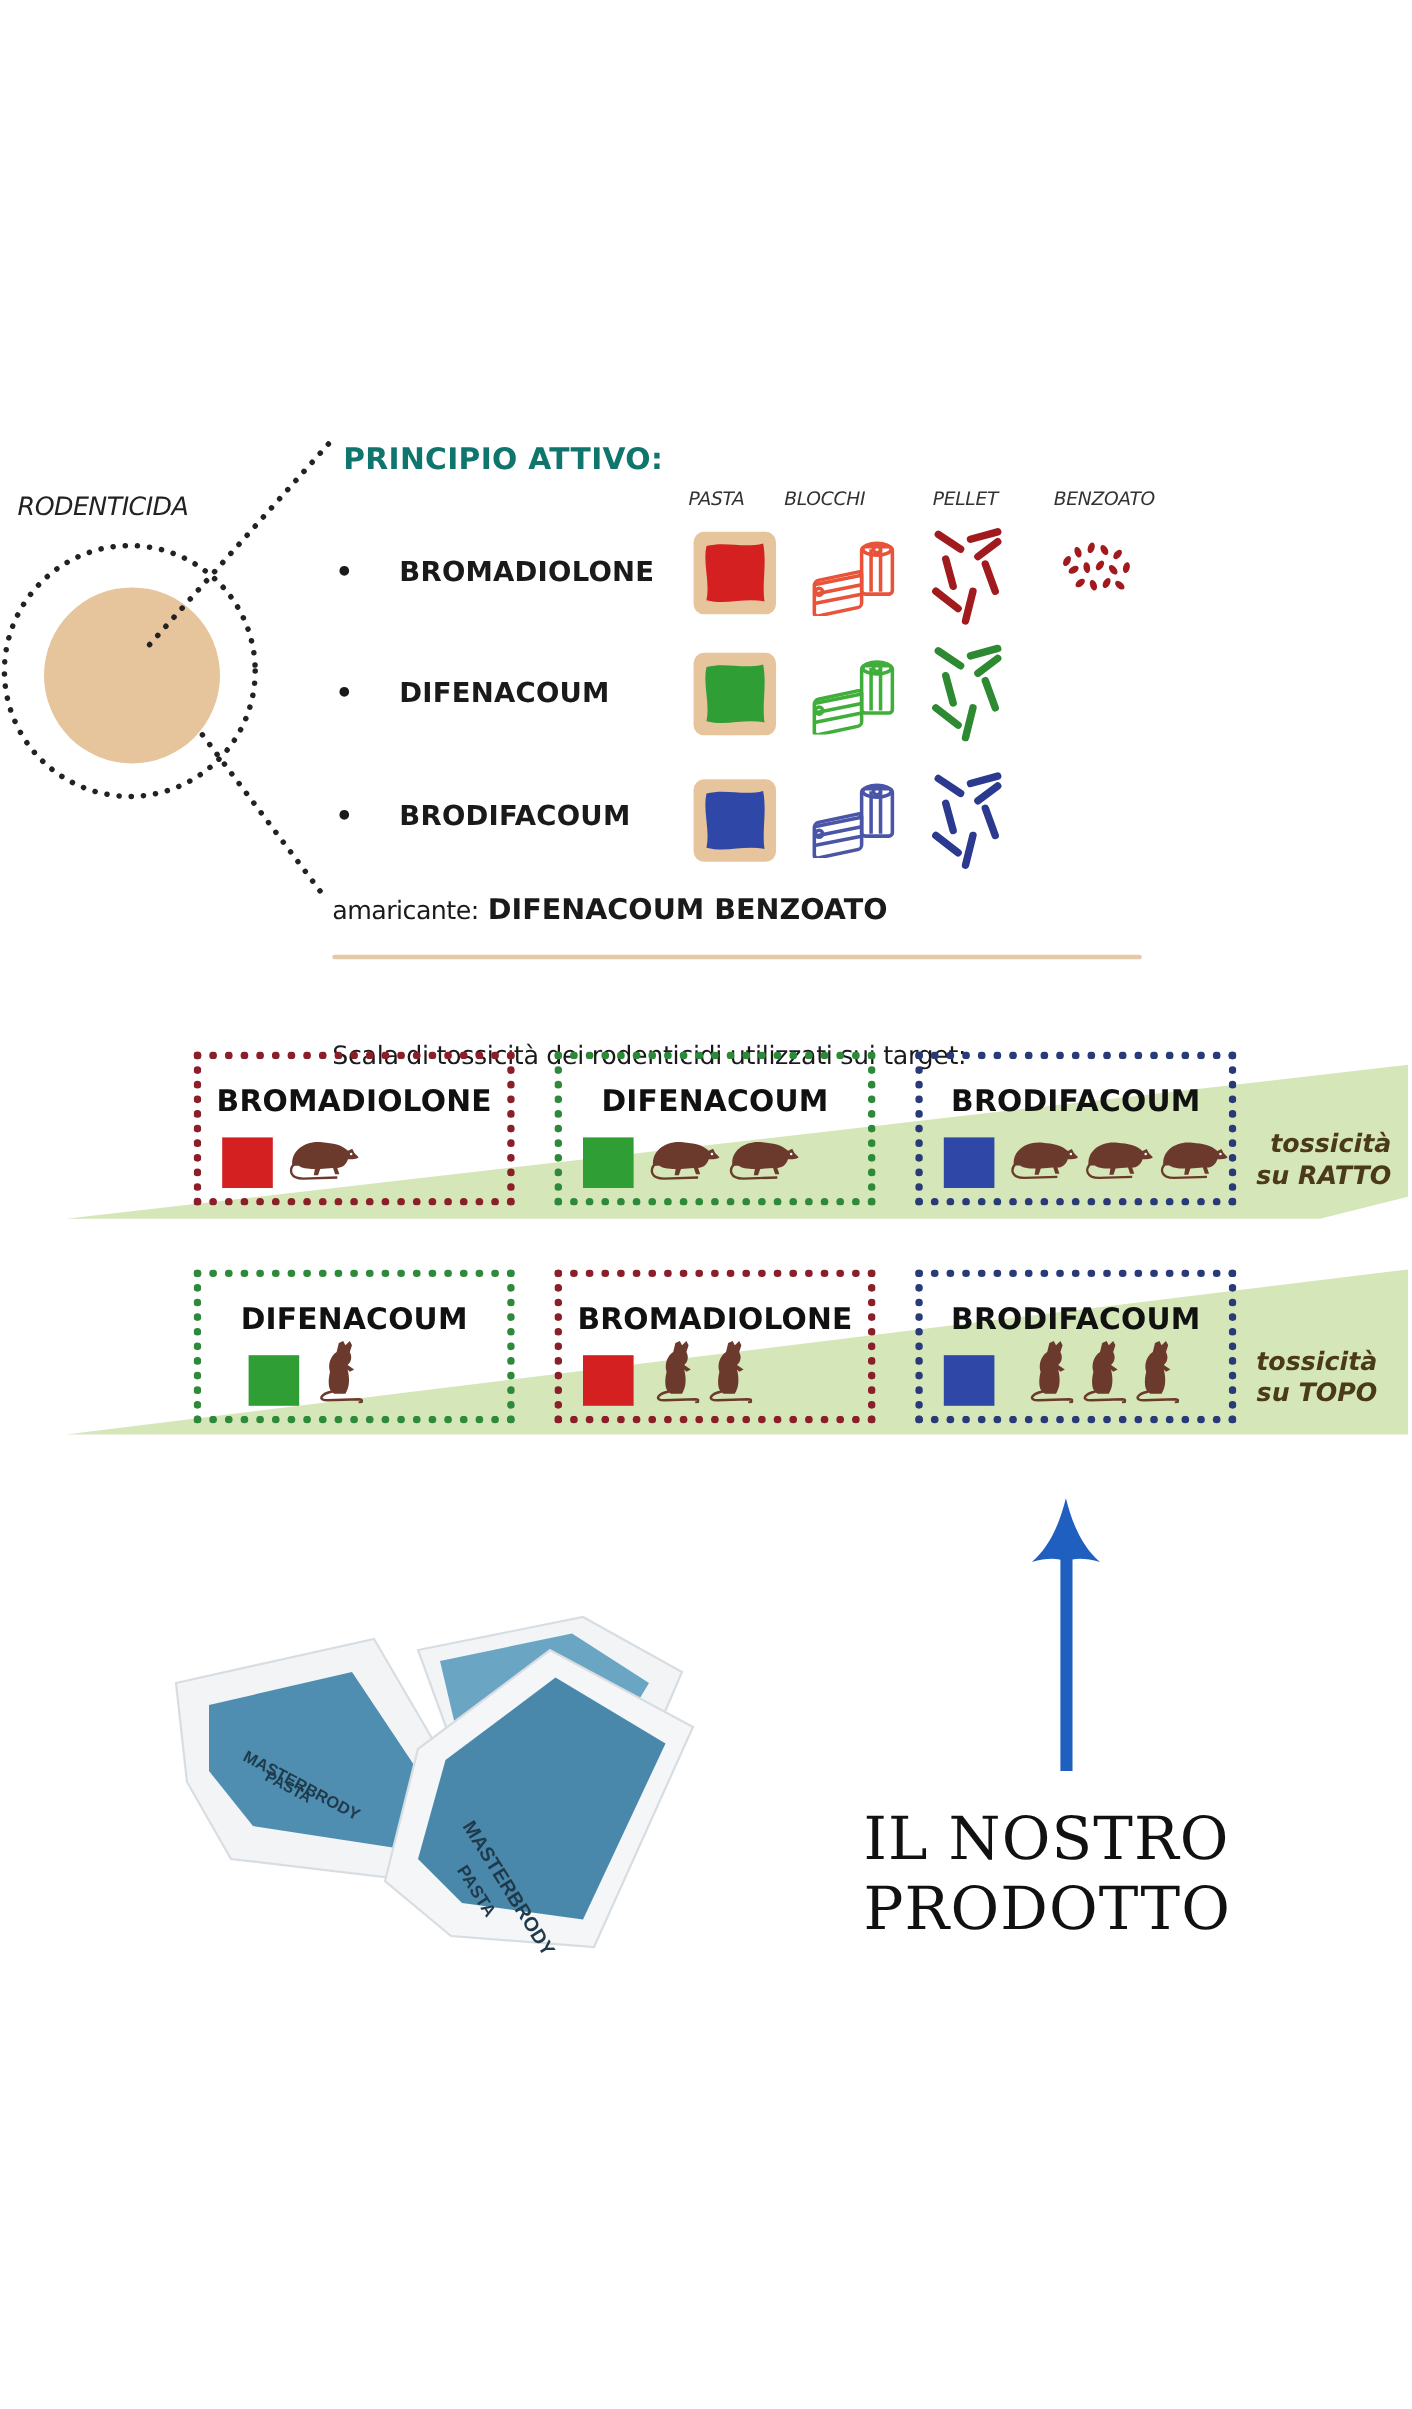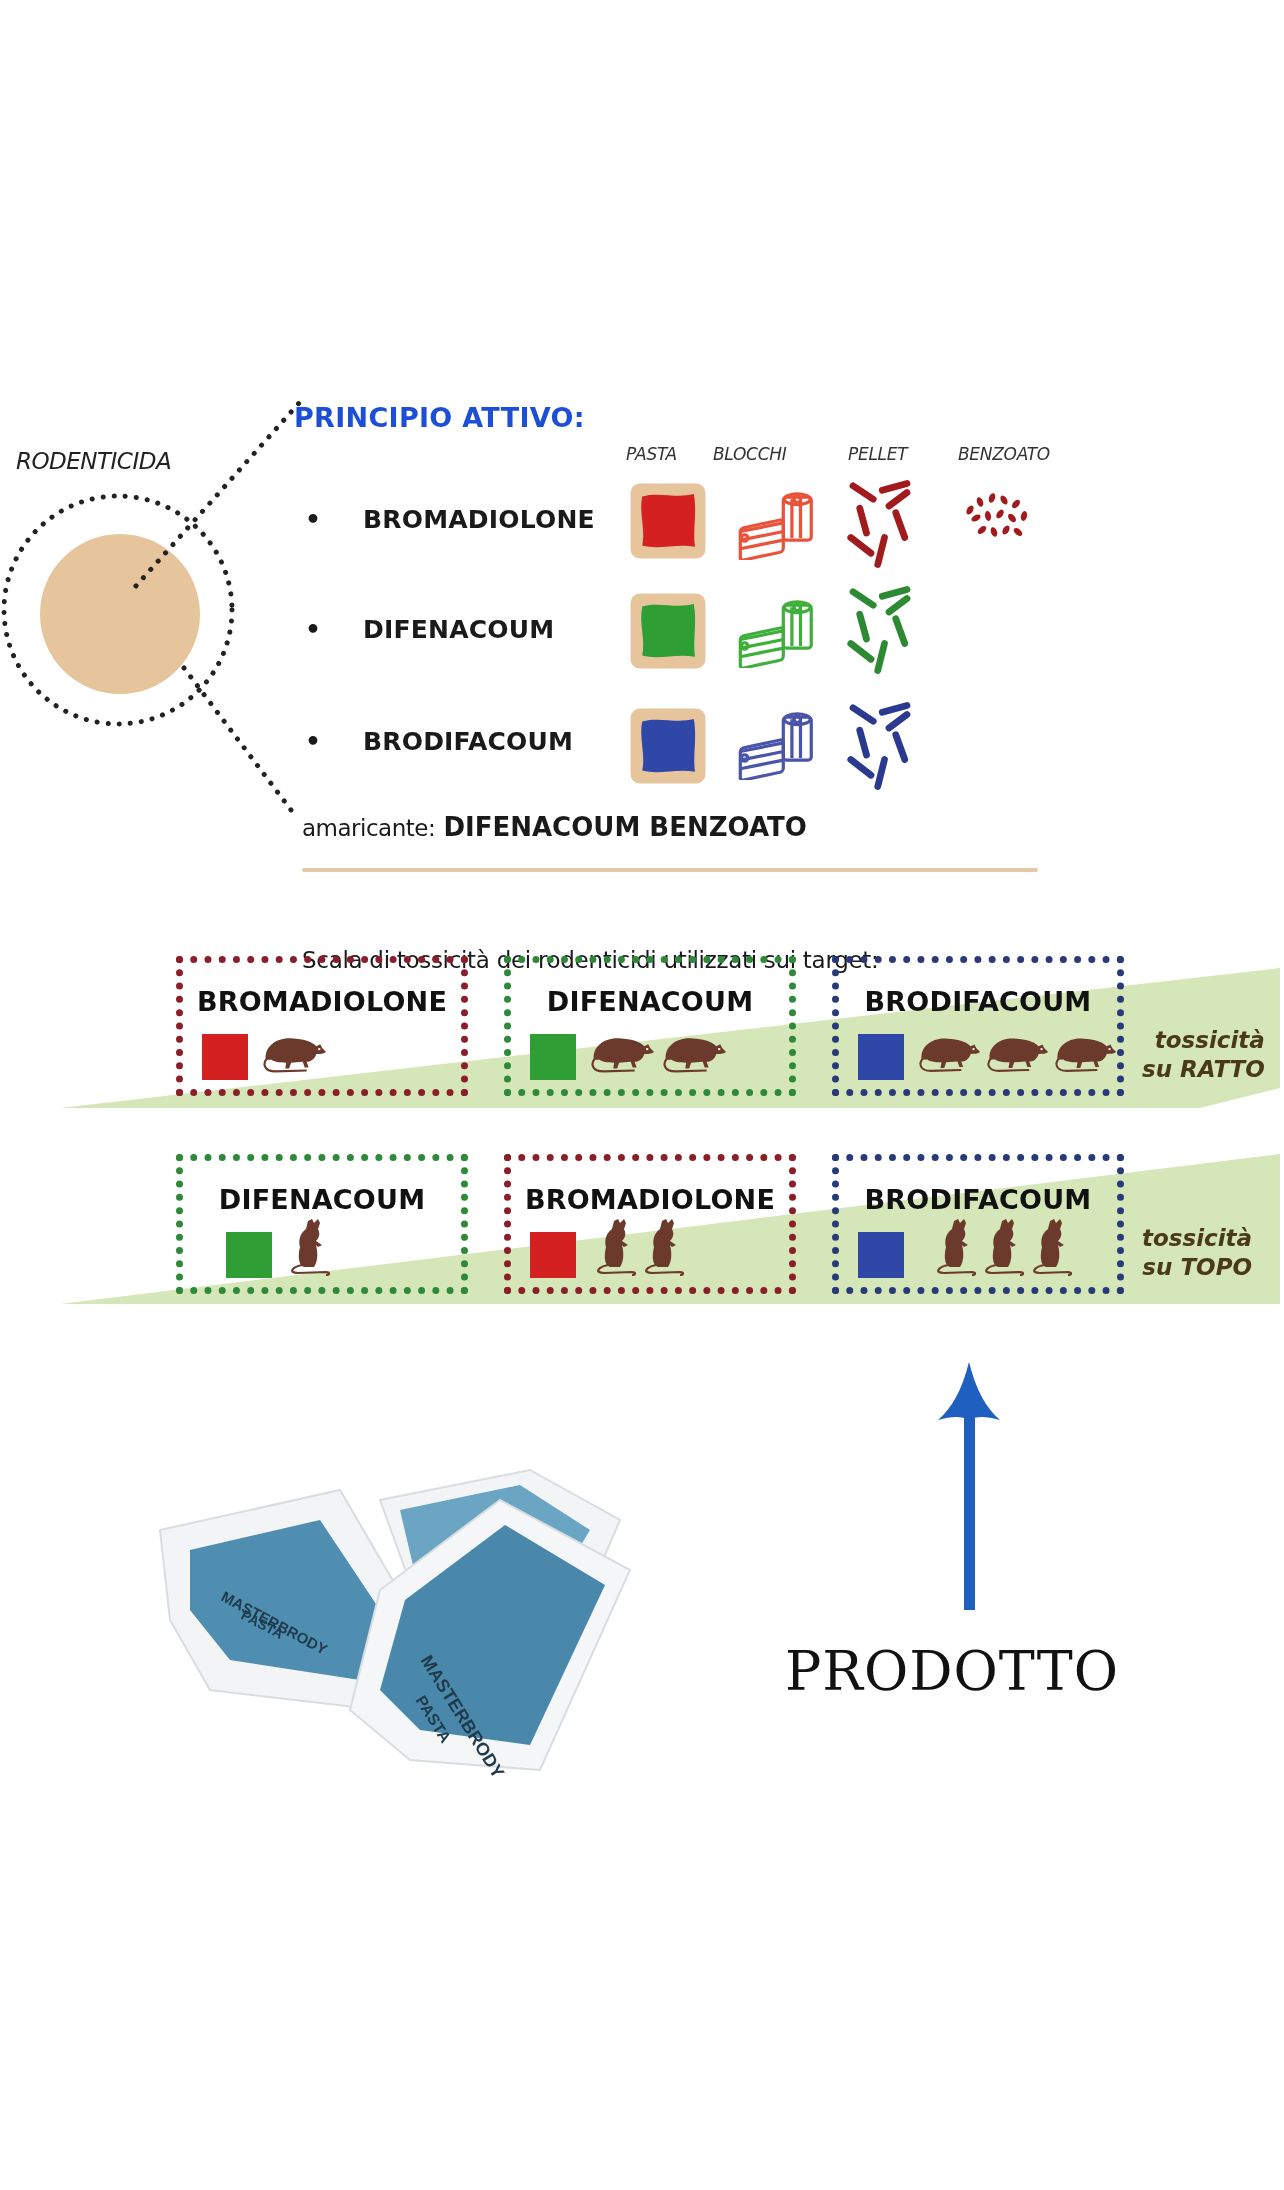--- a/index.html
+++ b/index.html
@@ -1,20 +1,20 @@
 <!DOCTYPE html>
 <html><head>
 <meta charset="utf-8">
 <style>
   html, body { margin:0; padding:0; background:#ffffff; }
   body { width:1284px; height:2190px; position:relative; overflow:hidden;
          font-family:"DejaVu Sans", "Liberation Sans", sans-serif; color:#1a1a1a; }
   .abs { position:absolute; }
   .label-rod { left:16px; top:448px; font-size:23px; font-style:italic; letter-spacing:-0.5px; color:#222; }
-  .title-pa { left:294px; top:402px; font-size:27px; font-weight:bold; letter-spacing:0.3px; color:#1d4ed8; }
+  .title-pa { left:312px; top:402px; font-size:27px; font-weight:bold; letter-spacing:0.3px; color:#0f766e; }
   .col-h { font-size:17px; font-style:italic; color:#333; top:444px; letter-spacing:-0.3px; }
   .bullet-row { left:305px; font-size:25px; color:#1a1a1a; }
   .bullet-row .dot { display:inline-block; width:58px; font-weight:bold; }
   .bullet-row .name { font-weight:bold; letter-spacing:0.2px; }
   .amar { left:302px; top:812px; font-size:26px; }
   .amar .pre { font-size:23px; letter-spacing:-0.5px; }
   .amar .val { font-weight:bold; }
   .divider { left:302px; top:868px; width:736px; height:4px; background:#e3c9a8; border-radius:2px; }
   .scala { left:302px; top:903px; font-size:23px; letter-spacing:-0.3px;margin-top:44px; }
   .tbox { position:absolute; width:292px; height:140px; background:transparent; }
@@ -260,14 +260,15 @@
     </g>
   </g>
 </svg>
 
 <svg class="abs" style="left:920px;top:1340px" width="100" height="280">
   <rect x="44" y="70" width="11" height="200" fill="#1f5fc0"></rect>
   <path d="M49 22 C56 50 66 68 80 80 C66 76 56 76 49 80 C42 76 32 76 18 80 C32 68 42 50 49 22 Z" fill="#1f5fc0"></path>
 </svg>
 
 <div class="abs prod-text">
+  <div>IL NOSTRO</div>
   <div>PRODOTTO</div>
 </div>
 
 </body></html>

